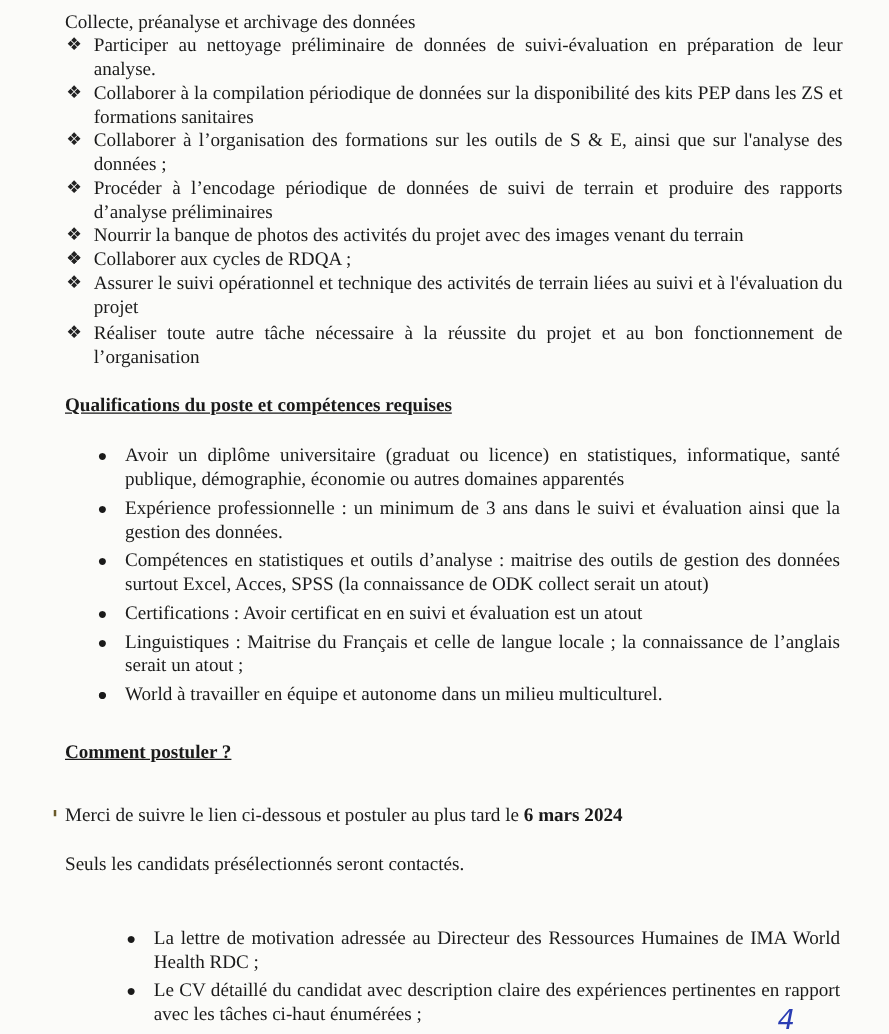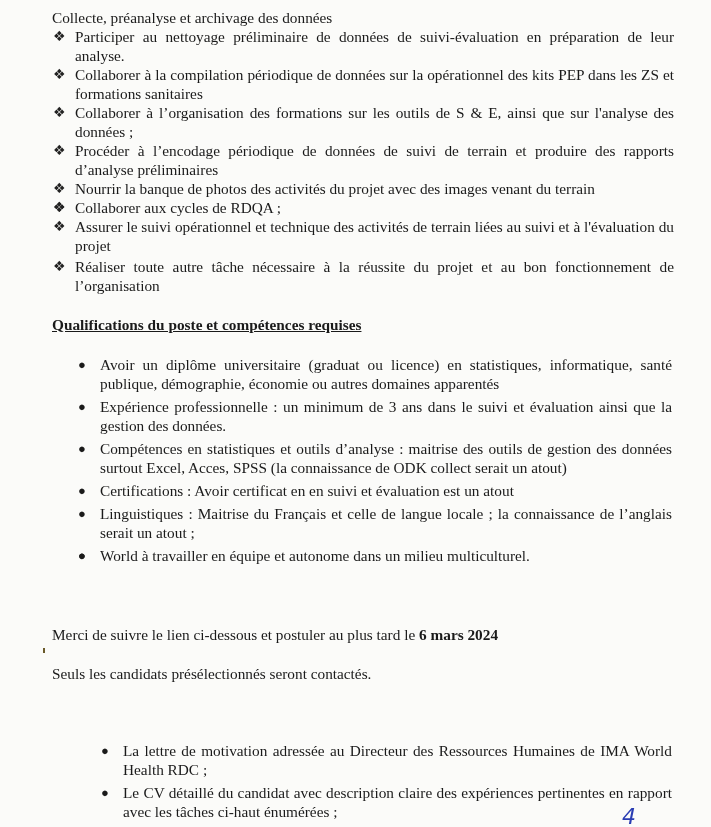--- a/index.html
+++ b/index.html
@@ -14,34 +14,34 @@
   }
   .page { position: absolute; left: 0; top: 0; width: 711px; height: 827px; }
   .intro { position: absolute; left: 52px; top: 8px; width: 630px; }
   ul.diamond { list-style: none; margin: 0; padding: 0; position: absolute; left: 52px; top: 27px; width: 622px; }
   ul.diamond li { position: relative; padding-left: 23px; text-align: justify; }
   ul.diamond li .bullet { position: absolute; left: 1px; top: 0; font-size: 14px; color: #222; }
   .heading { position: absolute; left: 52px; font-weight: bold; text-decoration: underline; }
   ul.dot { list-style: none; margin: 0; padding: 0; position: absolute; width: 572px; }
   ul.dot li { position: relative; padding-left: 24px; text-align: justify; margin-bottom: 4px; }
   ul.dot li .bullet { position: absolute; left: 2px; top: 0; font-size: 13px; }
-  .para { position: absolute; left: 52px; }
+  .para { position: absolute; left: 52px; margin-top: 18px; }
   .page-num { position: absolute; left: 622px; top: 807px; color: #2a3db3; font-style: italic; font-size: 22px; font-family: "DejaVu Sans", sans-serif; }
   .speck { position: absolute; width: 2px; height: 5px; background: #6a5a2a; }
 </style>
 </head>
 <body>
 
 <div class="page">
 
   <div class="intro">Collecte, préanalyse et archivage des données</div>
 
   <ul class="diamond">
     <li><span class="bullet">❖</span><span>Participer au nettoyage préliminaire de données de suivi-évaluation en préparation de leur analyse.</span></li>
-    <li><span class="bullet">❖</span><span>Collaborer à la compilation périodique de données sur la opérationnel des kits PEP dans les ZS et formations sanitaires</span></li>
+    <li><span class="bullet">❖</span><span>Collaborer à la compilation périodique de données sur la disponibilité des kits PEP dans les ZS et formations sanitaires</span></li>
     <li><span class="bullet">❖</span><span>Collaborer à l’organisation des formations sur les outils de S &amp; E, ainsi que sur l'analyse des données ;</span></li>
     <li><span class="bullet">❖</span><span>Procéder à l’encodage périodique de données de suivi de terrain et produire des rapports d’analyse préliminaires</span></li>
     <li><span class="bullet">❖</span><span>Nourrir la banque de photos des activités du projet avec des images venant du terrain</span></li>
     <li><span class="bullet">❖</span></li>
     <li><span class="bullet">❖</span><span>Collaborer aux cycles de RDQA ;</span></li>
     <li><span class="bullet">❖</span><span>Assurer le suivi opérationnel et technique des activités de terrain liées au suivi et à l'évaluation du projet</span></li>
     <li style="margin-top:2px"><span class="bullet">❖</span><span>Réaliser toute autre tâche nécessaire à la réussite du projet et au bon fonctionnement de l’organisation</span></li>
   </ul>
 
   <div class="heading" style="top:315px">Qualifications du poste et compétences requises</div>
@@ -49,20 +49,21 @@
   <ul class="dot" style="left:76px; top:355px; width:596px;">
     <li><span class="bullet">●</span><span>Avoir un diplôme universitaire (graduat ou licence) en statistiques, informatique, santé publique, démographie, économie ou autres domaines apparentés</span></li>
     <li><span class="bullet">●</span><span>Expérience professionnelle : un minimum de 3 ans dans le suivi et évaluation ainsi que la gestion des données.</span></li>
     <li><span class="bullet">●</span><span>Compétences en statistiques et outils d’analyse : maitrise des outils de gestion des données surtout Excel, Acces, SPSS (la connaissance de ODK collect serait un atout)</span></li>
     <li><span class="bullet">●</span><span>Certifications : Avoir certificat en en suivi et évaluation est un atout</span></li>
     <li><span class="bullet">●</span><span>Linguistiques : Maitrise du Français et celle de langue locale ; la connaissance de l’anglais serait un atout ;</span></li>
     <li><span class="bullet">●</span></li>
     <li><span class="bullet">●</span><span>World à travailler en équipe et autonome dans un milieu multiculturel.</span></li>
   </ul>
 
+  <div class="heading" style="top:592px">Comment postuler ?</div>
 
   <div class="para" style="top:625px"><span>Merci de suivre le lien ci-dessous et postuler au plus tard le </span><b>6 mars 2024</b></div>
 
   <div class="speck" style="left:43px; top:648px;"></div>
 
   <div class="para" style="top:664px">Seuls les candidats présélectionnés seront contactés.</div>
 
 
   <ul class="dot" style="left:99px; top:741px; width:573px;">
     <li><span class="bullet">●</span><span>La lettre de motivation adressée au Directeur des Ressources Humaines de IMA World Health RDC ;</span></li>

